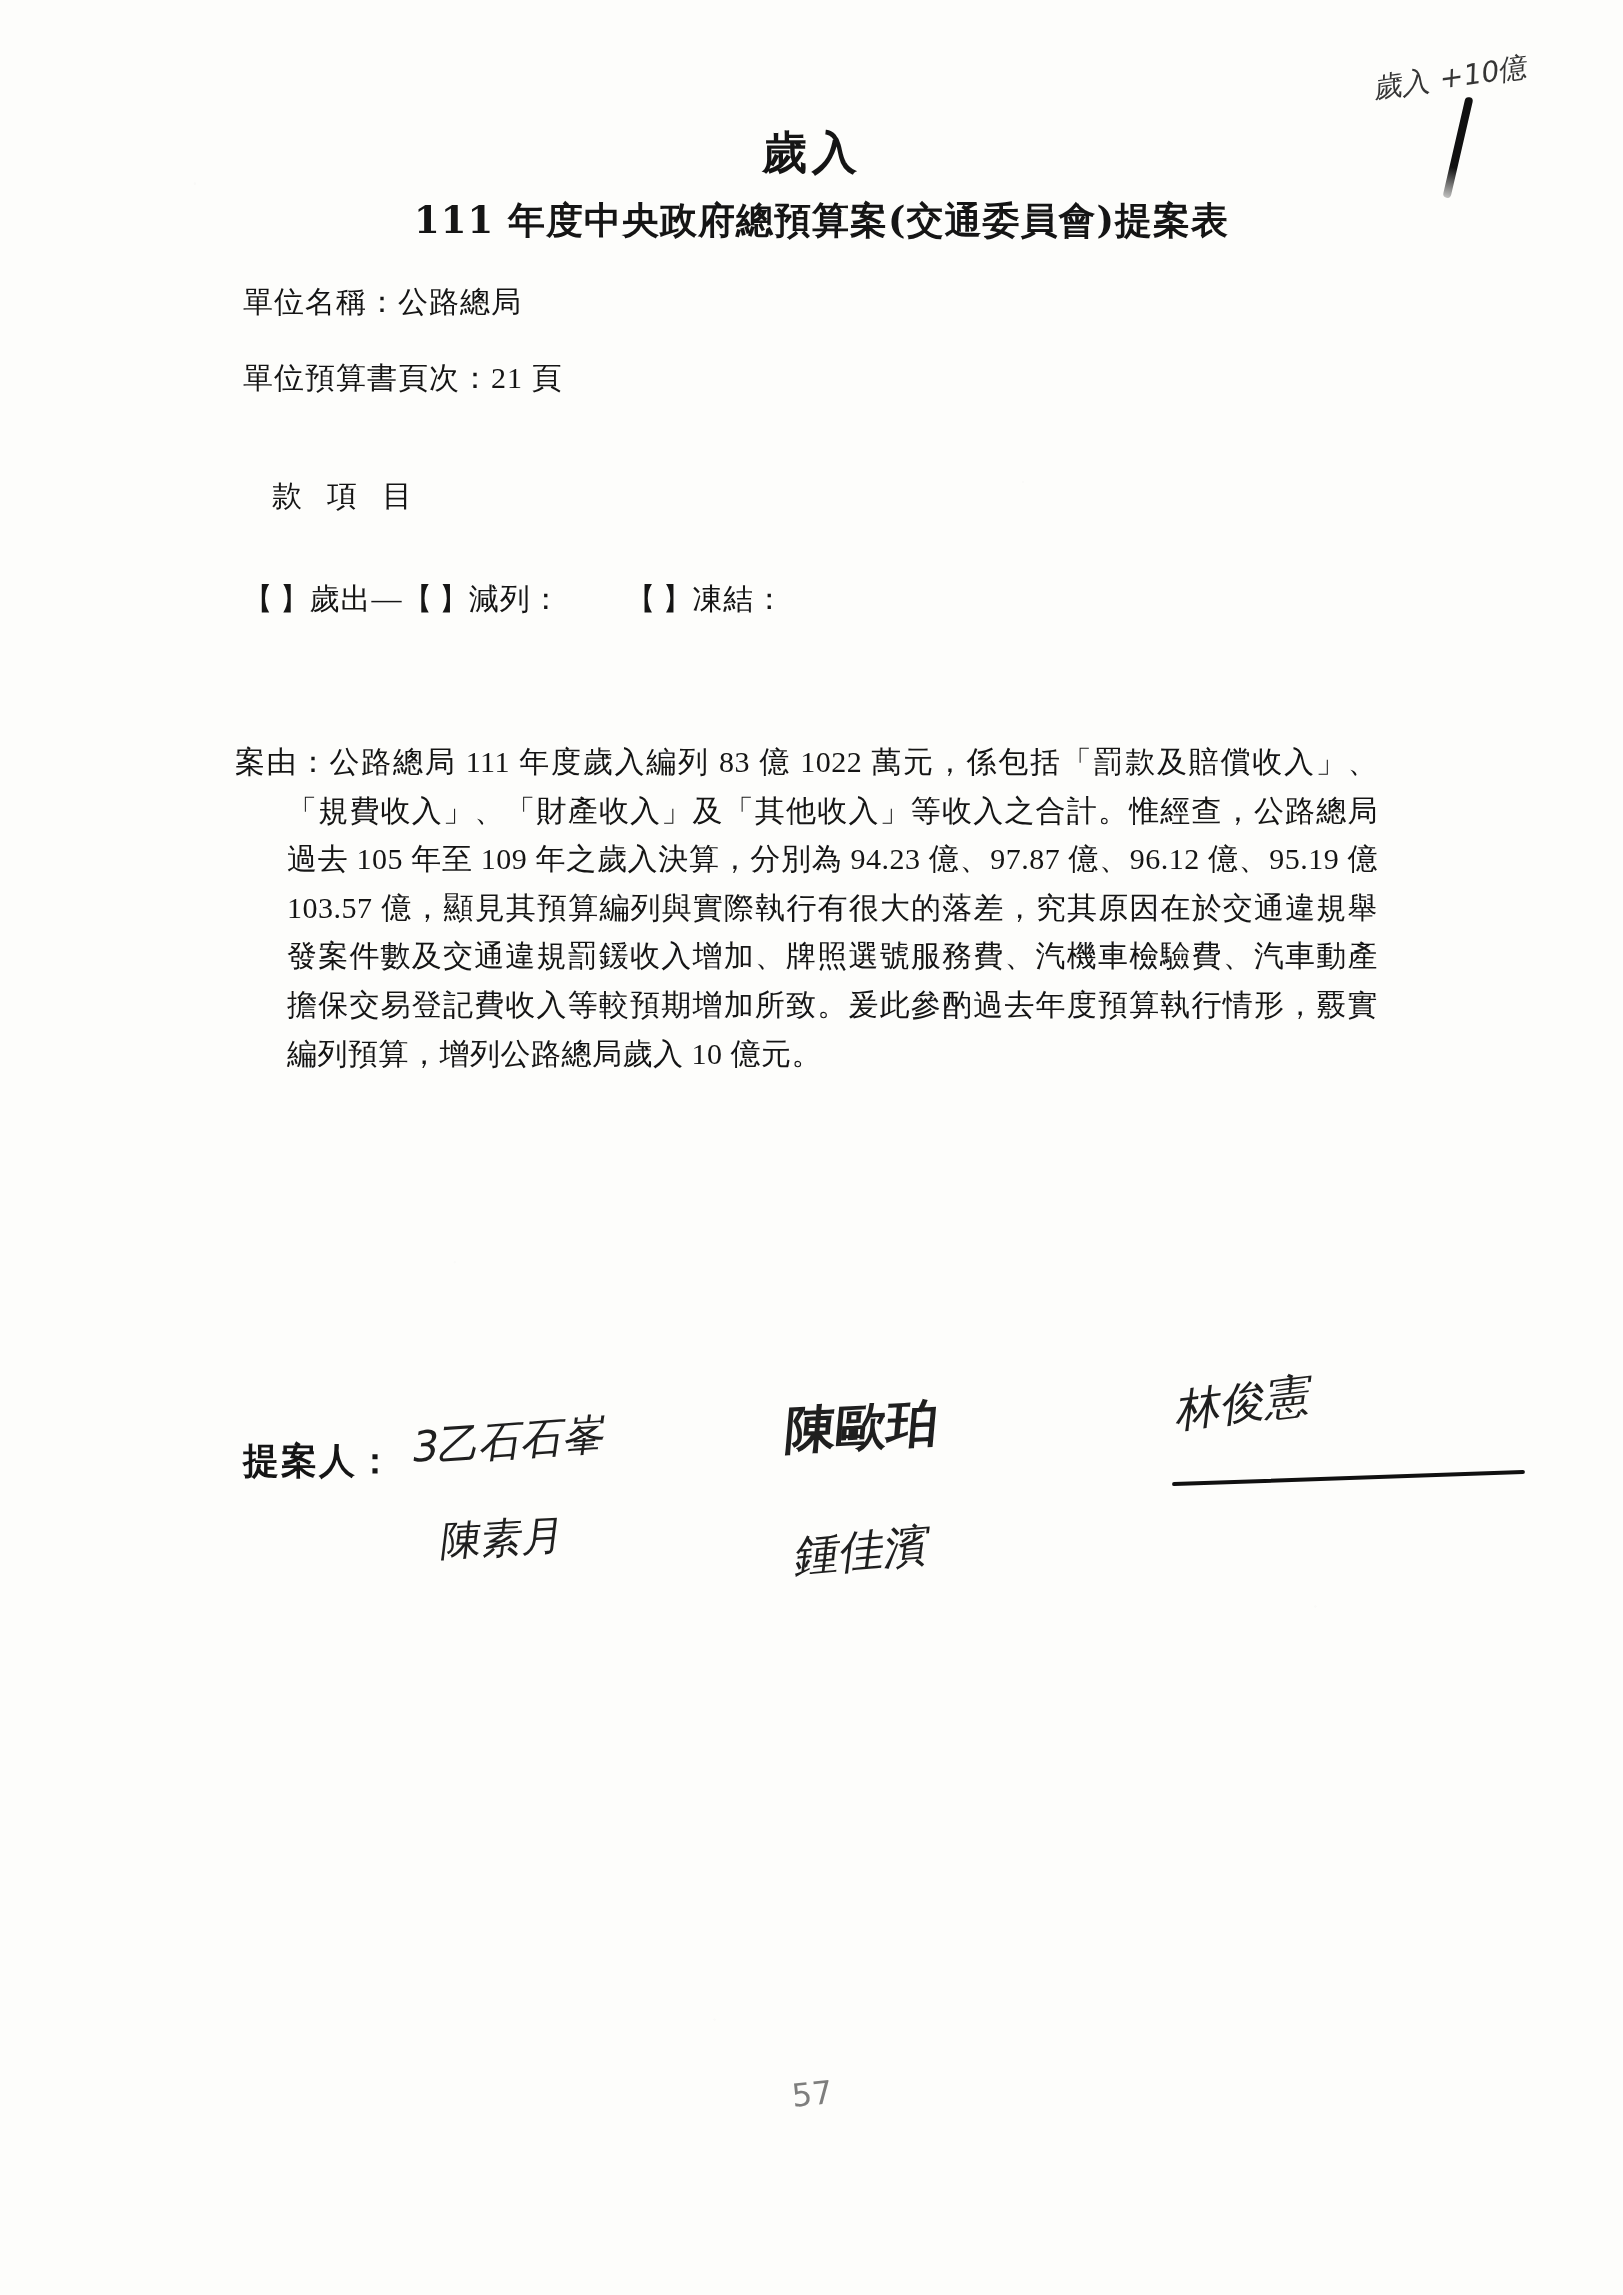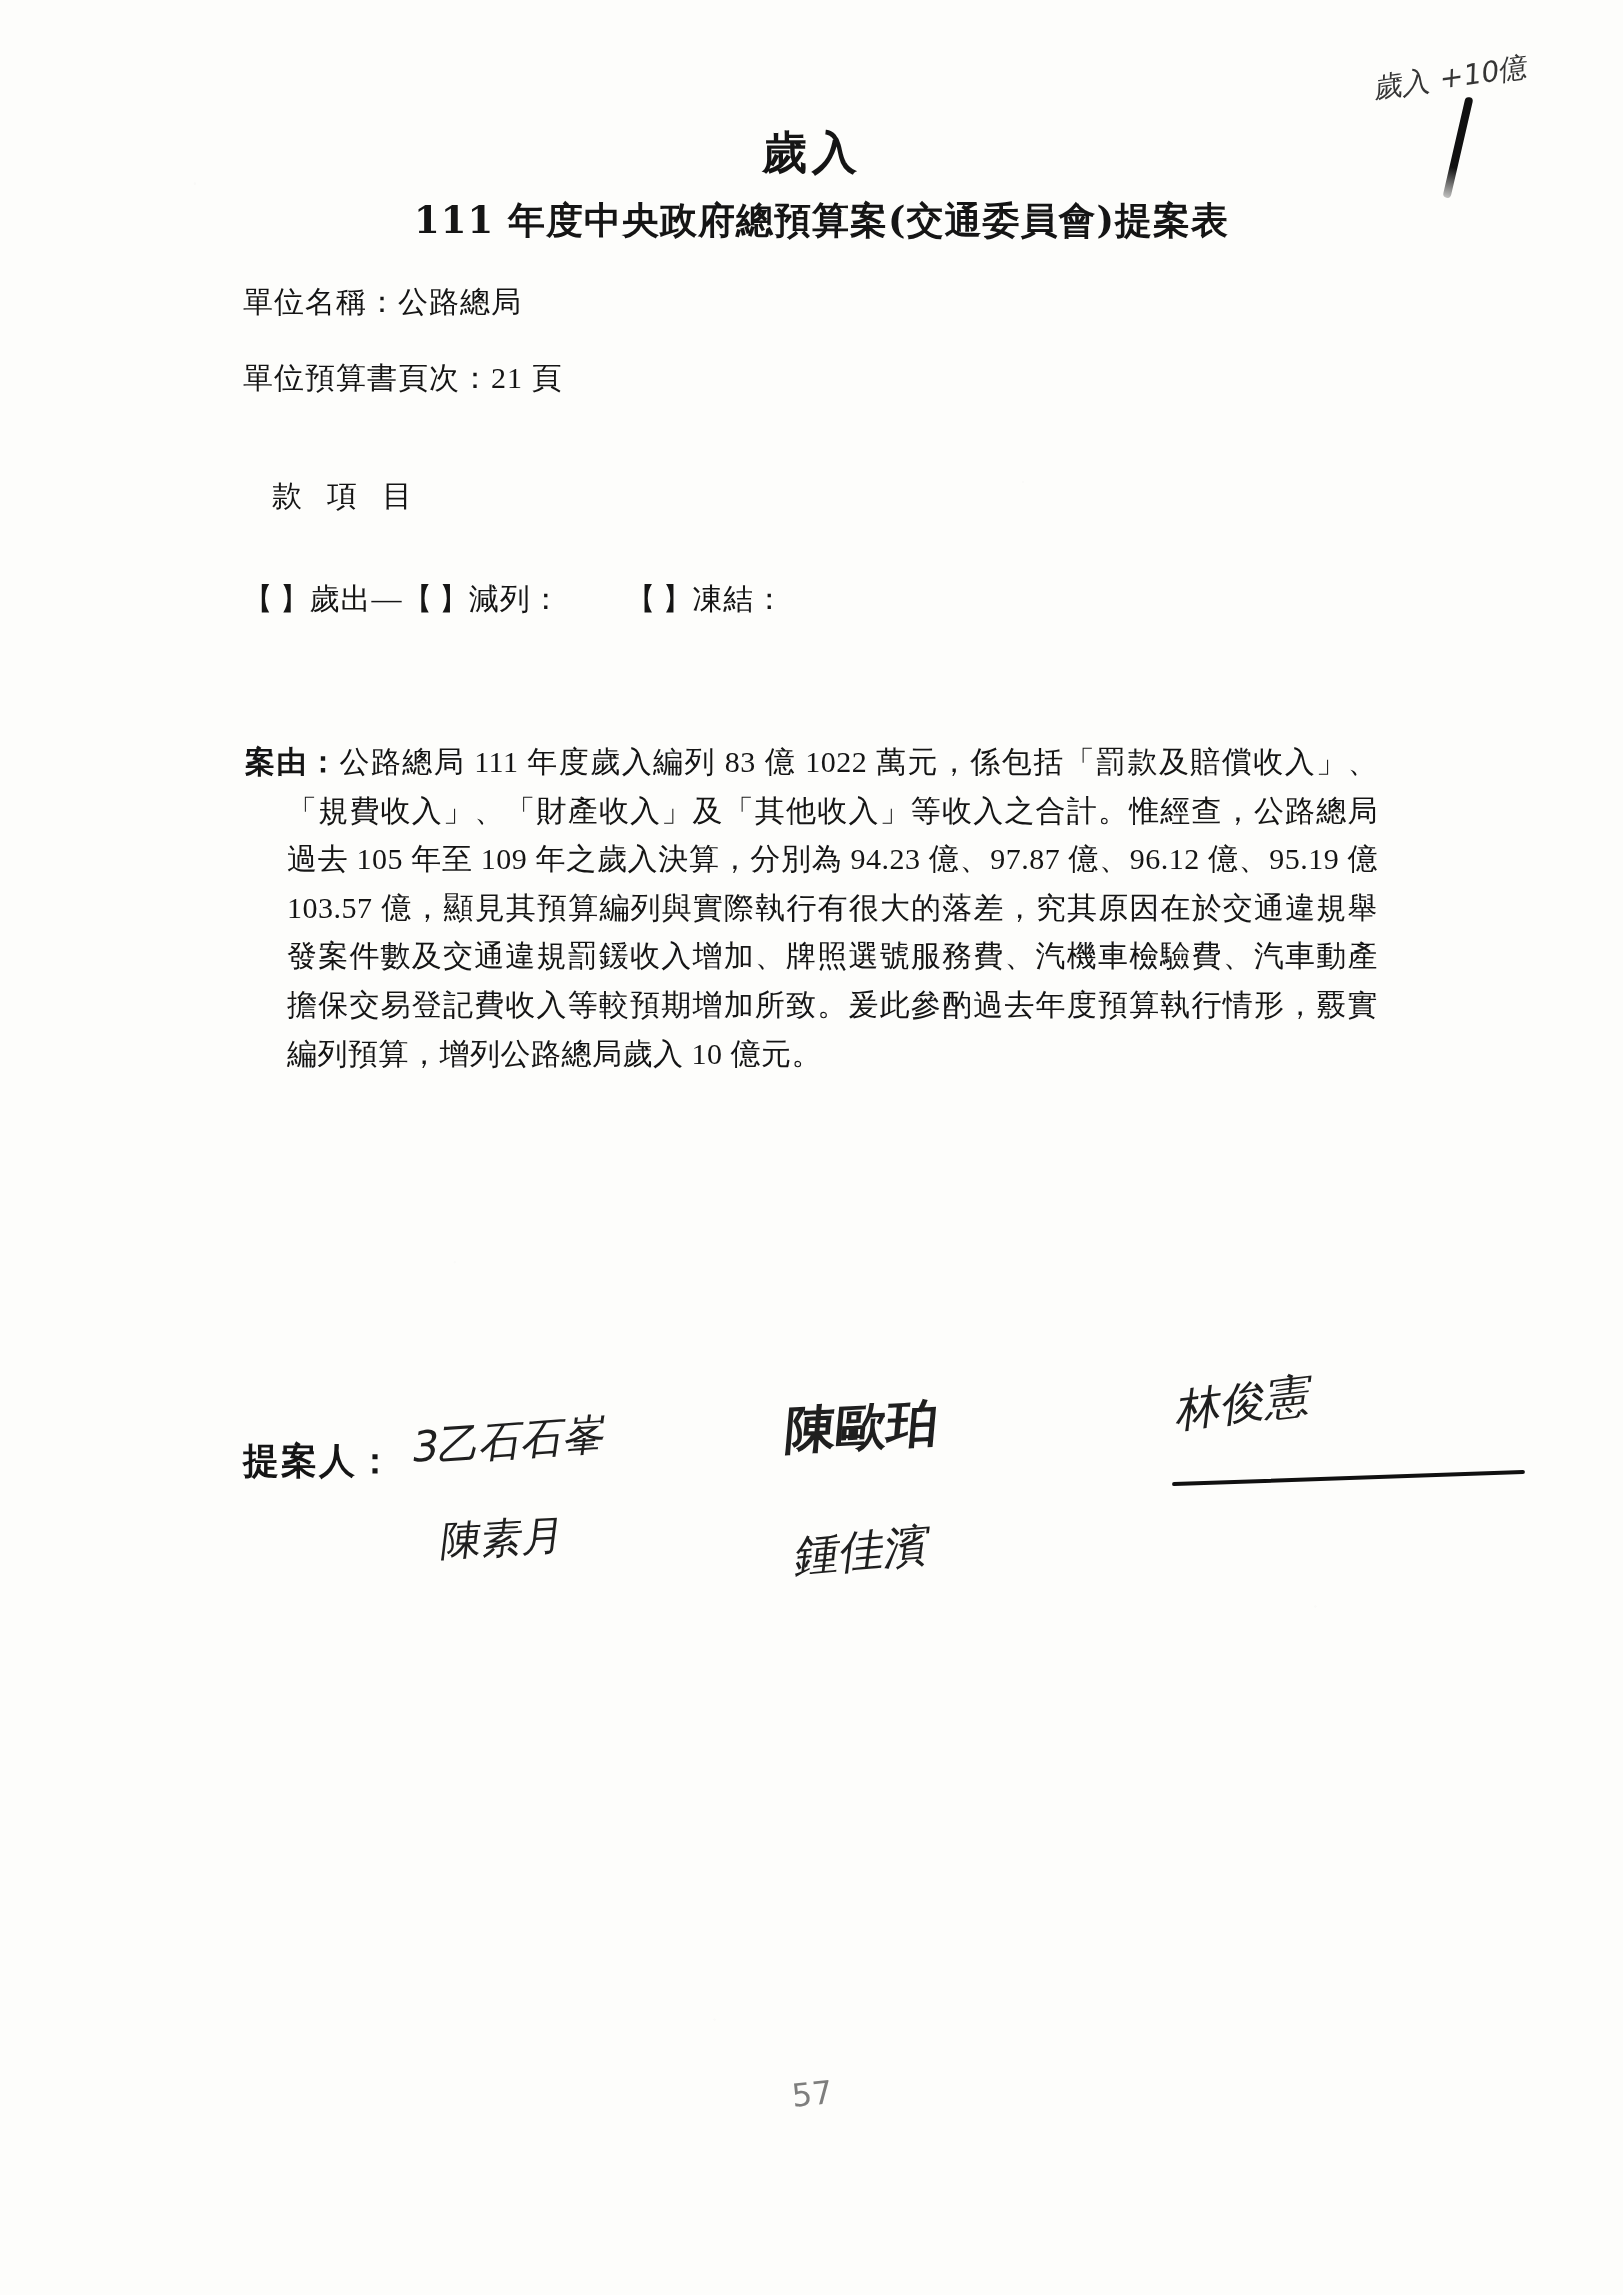--- a/index.html
+++ b/index.html
@@ -111,23 +111,22 @@
     left: 235px;
     top: 738px;
     width: 1143px;
     font-size: 30px;
     line-height: 1.62;
     letter-spacing: 0.5px;
     text-align: justify;
   }
   .case-label {
     float: left;
-    font-weight: 700;
+    font-weight: 400;
     letter-spacing: 1.5px;
-    margin-left: 10px;
   }
   .case-text {
     margin-left: 52px;
     text-indent: 0;
   }
 
   
   .proposer-label {
     position: absolute;
     left: 243px;

